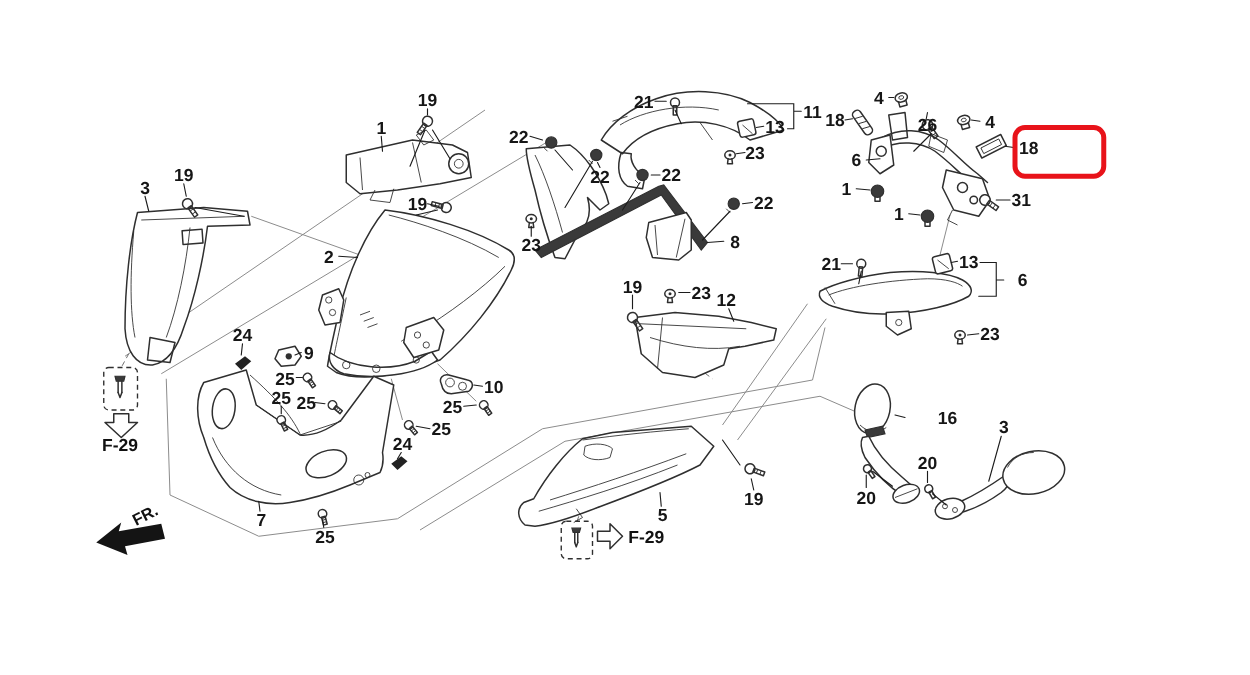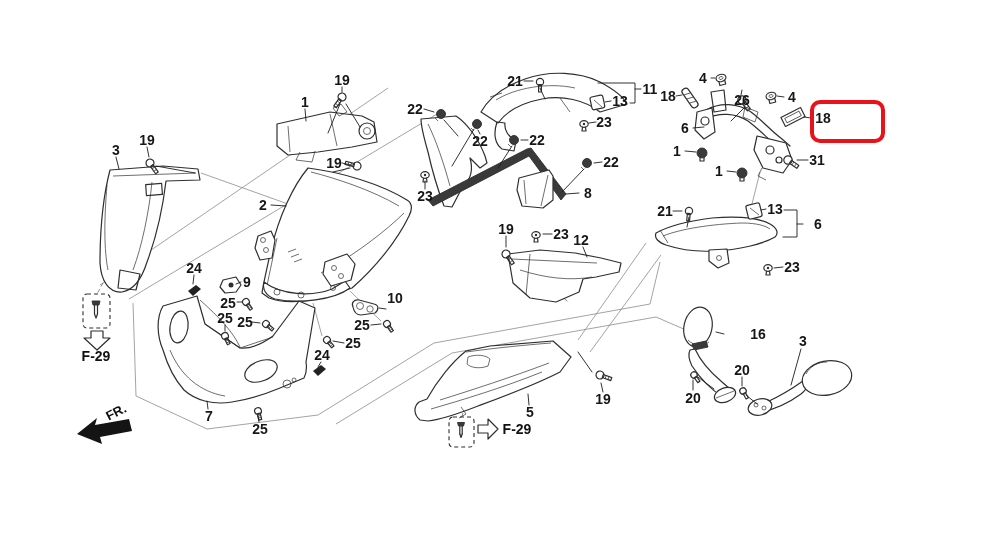--- a/index.html
+++ b/index.html
@@ -451,21 +451,21 @@
   <div class="co" style="left:665px;top:211px">21</div>
   <div class="co" style="left:775px;top:209px">13</div>
   <div class="co" style="left:818px;top:224px">6</div>
   <div class="co" style="left:506px;top:229px">19</div>
   <div class="co" style="left:561px;top:234px">23</div>
   <div class="co" style="left:581px;top:240px">12</div>
   <div class="co" style="left:792px;top:267px">23</div>
   <div class="co" style="left:194px;top:268px">24</div>
   <div class="co" style="left:247px;top:282px">9</div>
   <div class="co" style="left:228px;top:303px">25</div>
-  <div class="co" style="left:395px;top:298px">10</div>
+  <div class="co" style="left:395px;top:309px">10</div>
   <div class="co" style="left:225px;top:318px">25</div>
   <div class="co" style="left:245px;top:322px">25</div>
   <div class="co" style="left:362px;top:325px">25</div>
   <div class="co" style="left:353px;top:343px">25</div>
   <div class="co" style="left:322px;top:355px">24</div>
   <div class="co" style="left:758px;top:334px">16</div>
   <div class="co" style="left:803px;top:341px">3</div>
   <div class="co" style="left:742px;top:370px">20</div>
   <div class="co" style="left:693px;top:398px">20</div>
   <div class="co" style="left:603px;top:399px">19</div>

